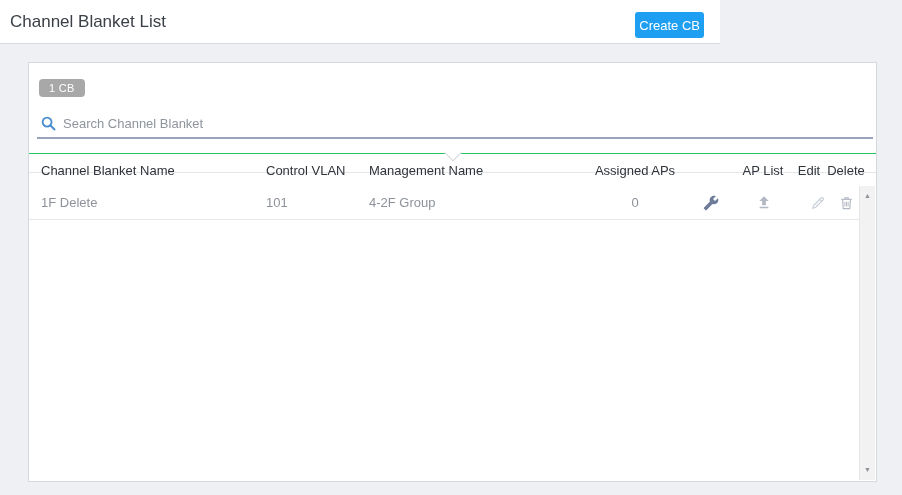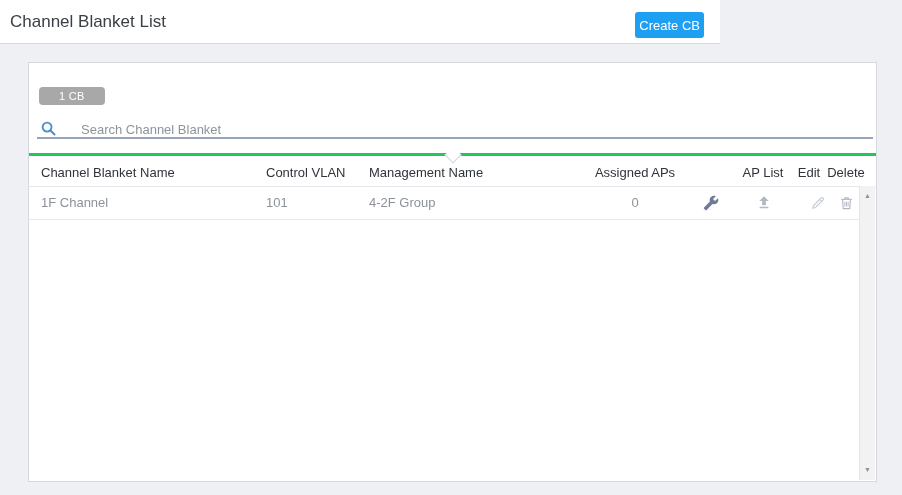--- a/index.html
+++ b/index.html
@@ -22,39 +22,39 @@
     position:absolute; right:16px; top:12px; height:26px; padding:0 4px;
     background:#1e9ff2; color:#ffffff; border:none; border-radius:3px;
     font-size:13px; font-family:inherit; cursor:pointer;
   }
   
   .card {
     position:absolute; left:28px; top:62px; width:849px; height:420px;
     background:#ffffff; border:1px solid #d5d8dd;
   }
   .badge {
-    position:absolute; left:10px; top:24px;
+    position:absolute; left:10px; top:16px;
     background:#a8a8a8; color:#ffffff; font-size:11px;
-    padding:3px 20px; border-radius:4px; letter-spacing:.3px;
+    padding:3px 10px; border-radius:4px; letter-spacing:.3px;
   }
   
   .search {
     position:absolute; left:8px; right:3px; top:46px; height:30px;
     border-bottom:2px solid #97a4bb;
-    display:flex; align-items:flex-end; gap:24px; padding-left:3px;
+    display:flex; align-items:center; gap:6px; padding-left:3px;
   }
   .search input {
     flex:1; border:none; outline:none; font-size:13px; font-family:inherit;
     color:#5a6068; background:transparent;
   }
   .search input::placeholder { color:#8e949c; opacity:1; }
   
   .thead {
-    position:absolute; left:0; right:0; top:90px; height:34px;
-    border-top:3px solid #22c55e; border-bottom:1px solid #e4e6ea;
+    position:absolute; left:0; right:0; top:90px; height:20px;
+    border-top:1px solid #22c55e; border-bottom:1px solid #e4e6ea;
     background:#ffffff;
   }
   .notch {
     position:absolute; left:418px; top:-7px; width:12px; height:12px;
     background:#ffffff; transform:rotate(45deg);
     border-right:1px solid #d4d7db; border-bottom:1px solid #d4d7db;
   }
   .th {
     position:absolute; top:0; line-height:33px; font-size:13px;
     color:#2f343a; white-space:nowrap;
@@ -115,21 +115,21 @@
     <span class="th" style="left:12px">Channel Blanket Name</span>
     <span class="th" style="left:237px">Control VLAN</span>
     <span class="th" style="left:340px">Management Name</span>
     <span class="th center" style="left:606px">Assigned APs</span>
     <span class="th center" style="left:734px">AP List</span>
     <span class="th center" style="left:780px">Edit</span>
     <span class="th center" style="left:817px">Delete</span>
   </div>
 
   <div class="trow">
-    <span class="td" style="left:12px">1F Channel</span>
+    <span class="td" style="left:12px">1F Delete</span>
     <span class="td" style="left:237px">101</span>
     <span class="td" style="left:340px">4-2F Group</span>
     <span class="td center" style="left:606px">0</span>
 
     <button class="icon-btn" style="left:682px" title="">
       <svg width="16" height="16" viewBox="0 0 24 24" style="transform:scaleX(-1)">
         <path fill="#6e7c99" d="M22.7 19l-9.1-9.1c.9-2.3.4-5-1.5-6.9-2-2-5-2.4-7.4-1.3L9 6 6 9 1.6 4.7C.4 7.1.9 10.1 2.9 12.1c1.9 1.9 4.6 2.4 6.9 1.5l9.1 9.1c.4.4 1 .4 1.4 0l2.3-2.3c.5-.4.5-1.1.1-1.4z"></path>
       </svg>
     </button>
 

